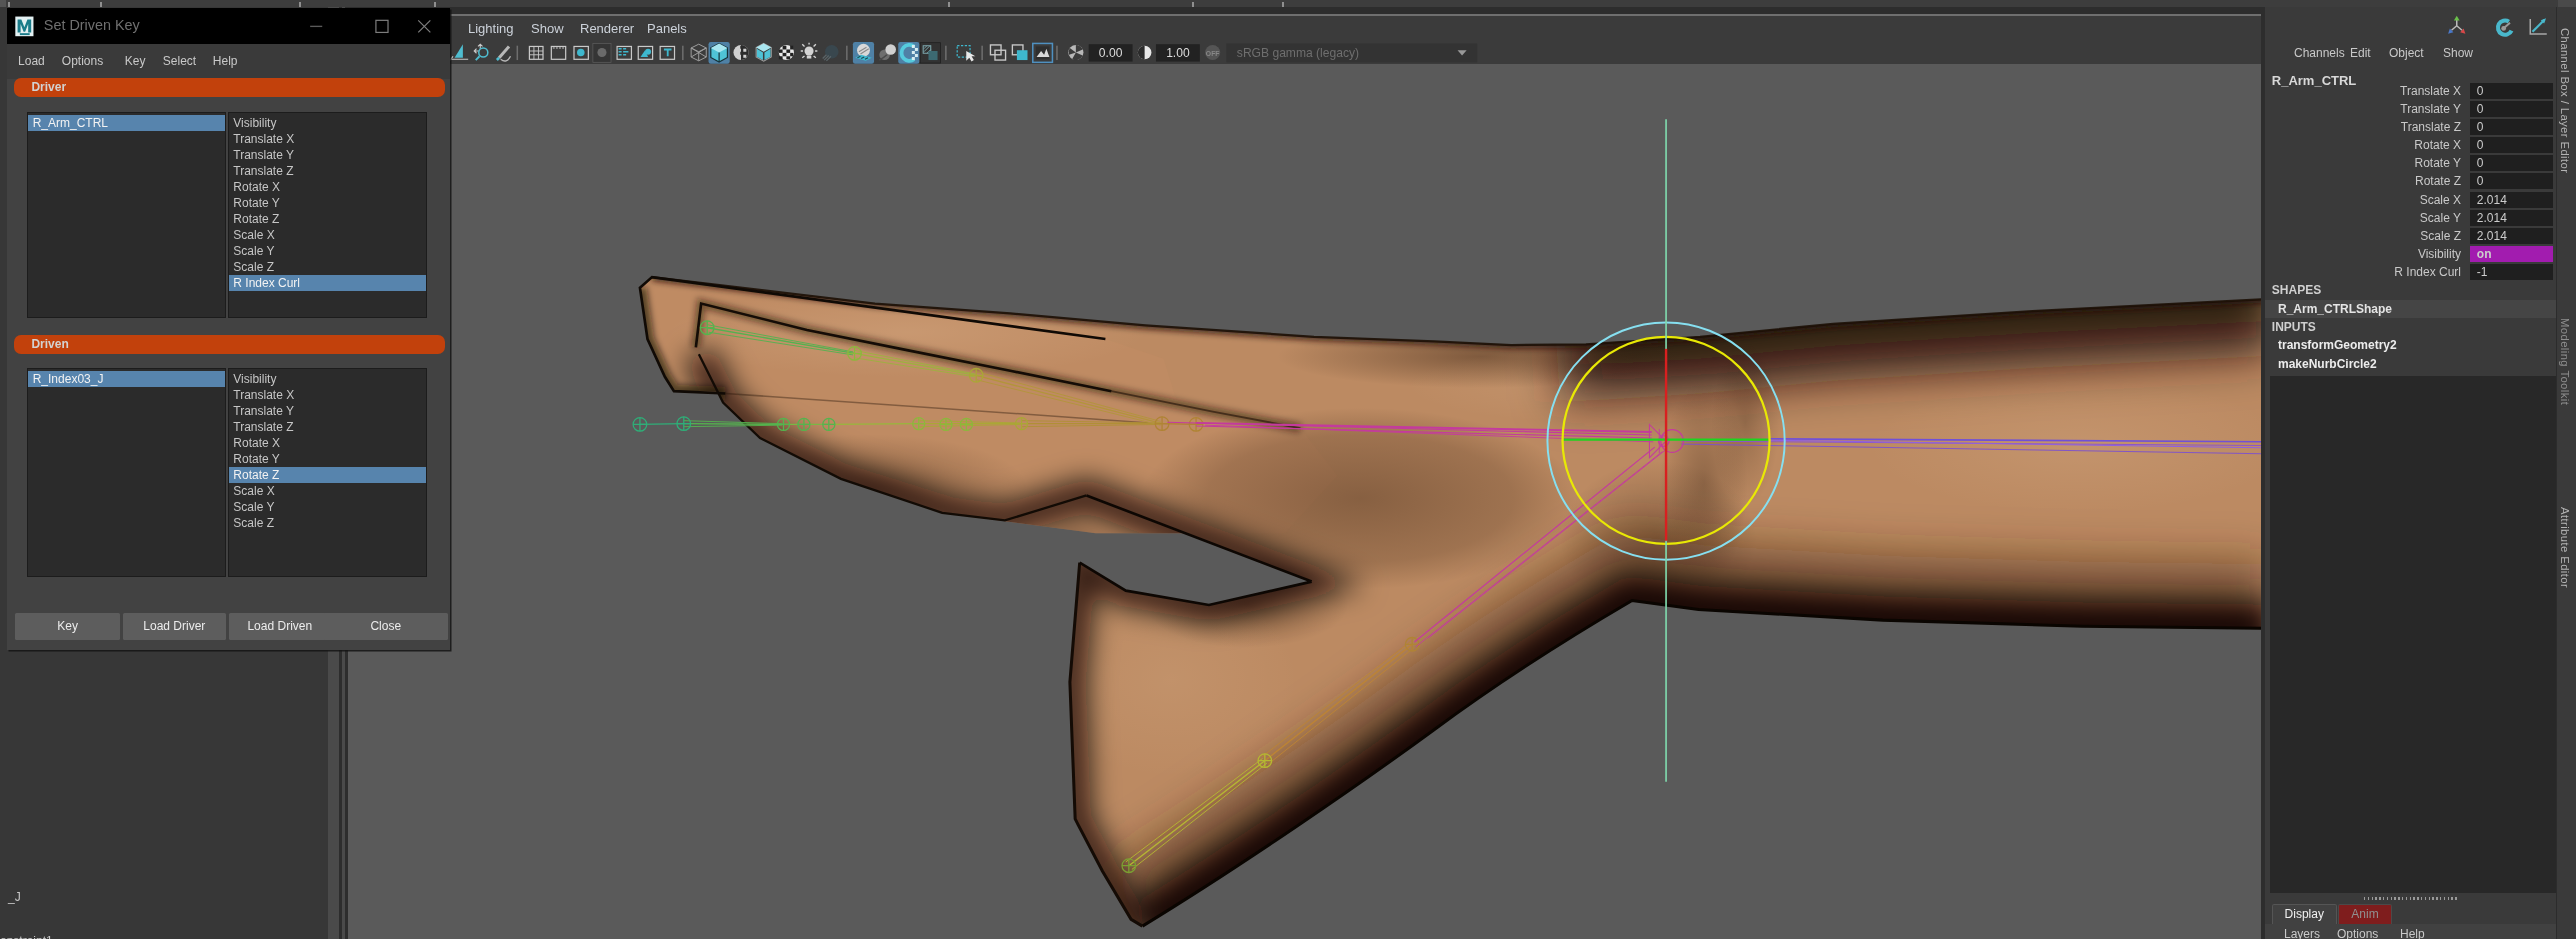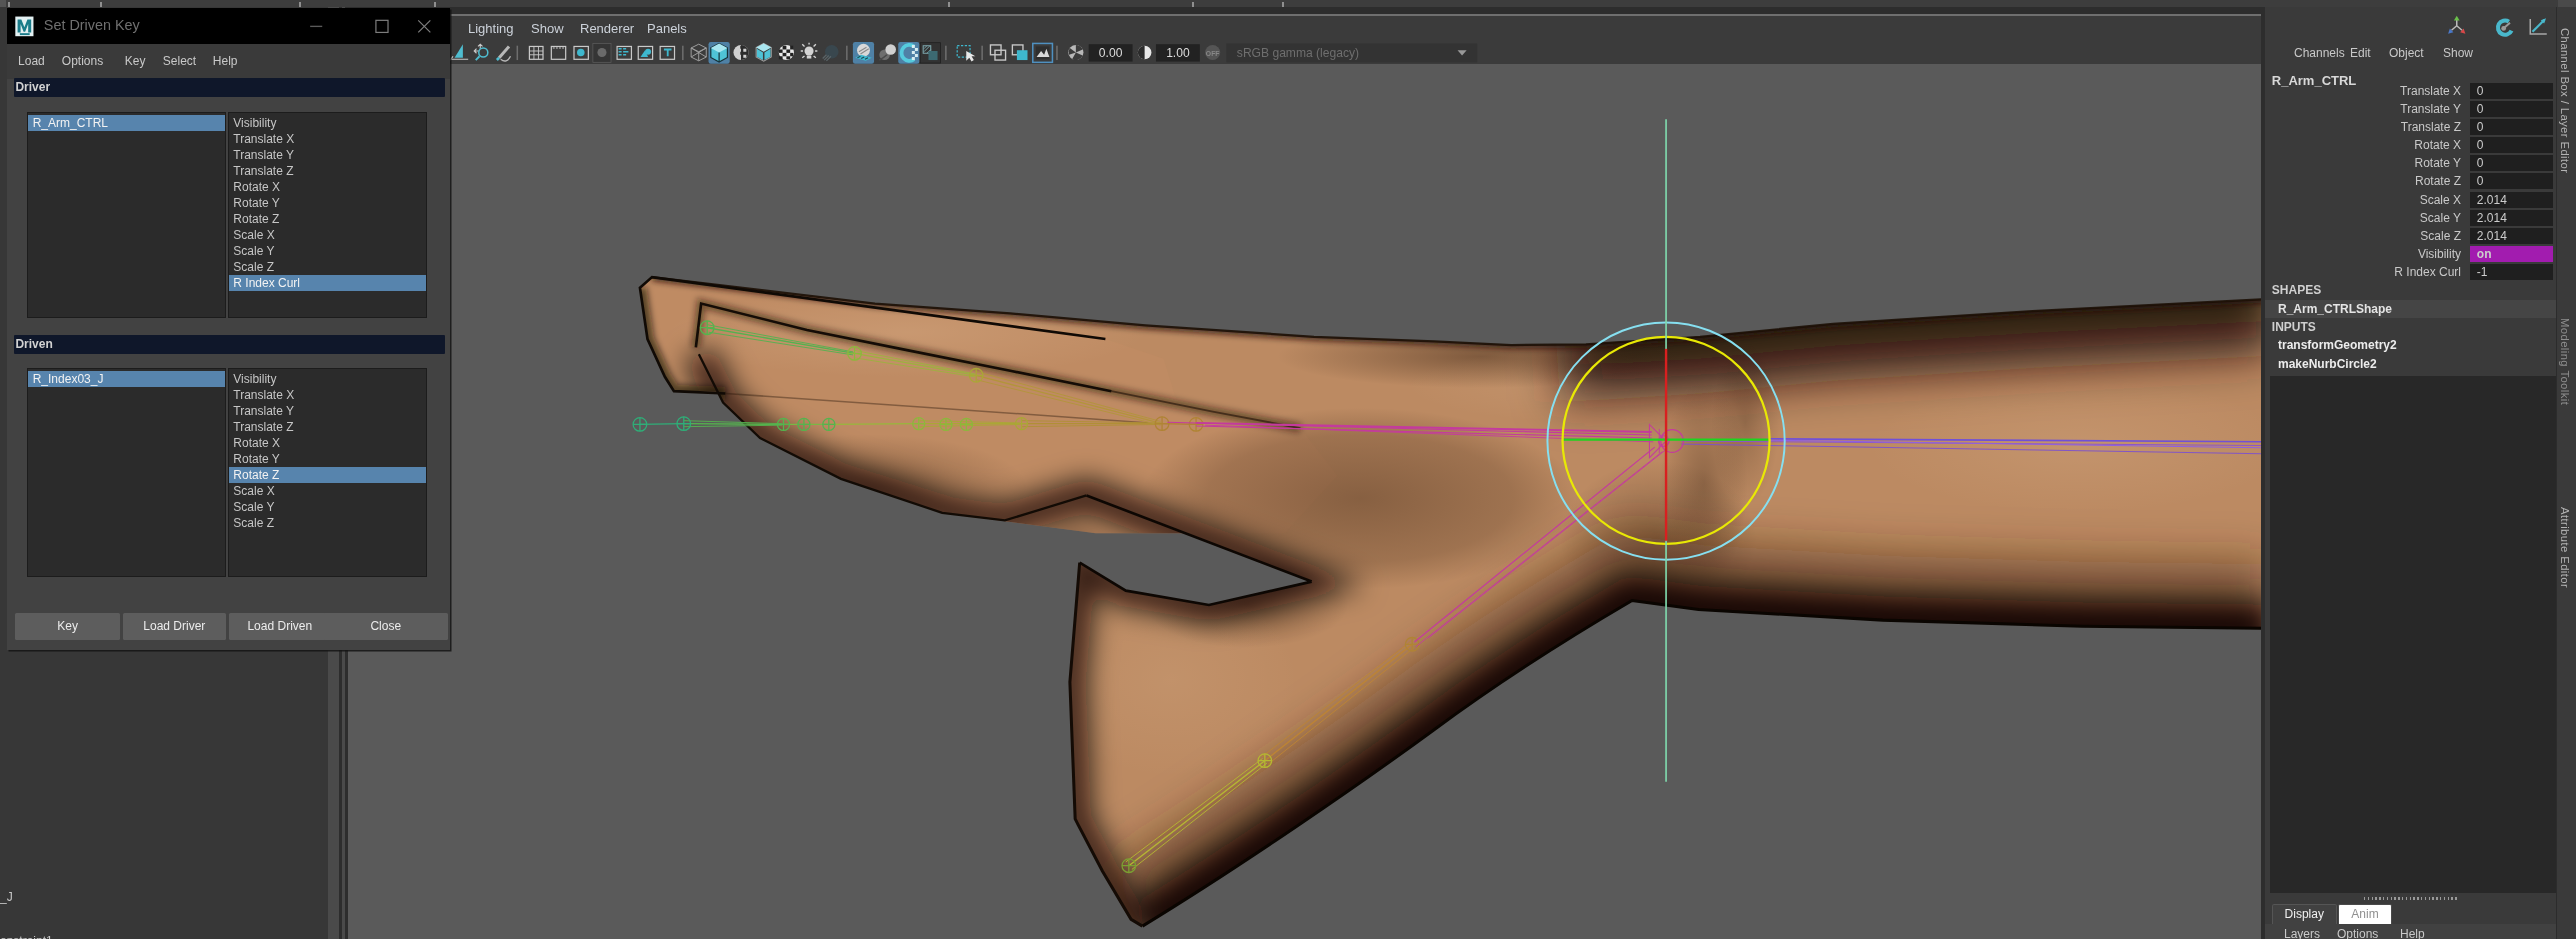--- a/index.html
+++ b/index.html
@@ -33,22 +33,22 @@
          padding-left:6.8px;color:#cccccc;}
   
   #rtabs{left:2556px;top:6.8px;width:19.6px;height:932px;background:#3a3a3a;border-left:0.8px solid #2c2c2c;color:#b4b4b4;}
   .vtext{position:absolute;left:2.3px;writing-mode:vertical-rl;font-size:11.3px;letter-spacing:0.4px;}
   
   #dlg{left:6.8px;top:7.6px;width:443px;height:642px;background:#424242;box-shadow:1.5px 1.5px 0 rgba(20,20,20,0.85);}
   #dlgtitle{position:absolute;left:0;top:0;width:443px;height:36px;background:#000000;}
   #dlgtitle .t{position:absolute;left:37px;top:9px;font-size:14.4px;color:#707070;}
   #dlgmenu{position:absolute;left:0;top:36px;width:443px;height:35px;background:#3a3a3a;color:#c9c9c9;font-size:12px;}
   #dlgmenu span{position:absolute;top:10.6px;}
-  .sechdr{position:absolute;left:7.6px;width:431px;height:19.6px;background:#0f172a;border-radius:1px;
-          color:#d2d2d2;font-size:12px;font-weight:bold;line-height:19.6px;padding-left:1px;}
+  .sechdr{position:absolute;left:7.6px;width:431px;height:19.6px;background:#c2410c;border-radius:7px;
+          color:#d2d2d2;font-size:12px;font-weight:bold;line-height:19.6px;padding-left:17px;}
   .listbox{position:absolute;background:#2b2b2b;border:0.8px solid #1c1c1c;color:#c6c6c6;font-size:12px;overflow:hidden;padding-top:2.3px;}
   .li{height:16px;line-height:16px;padding-left:4.5px;white-space:nowrap;}
   .sel{background:#5784ad;color:#f2f2f2;}
   .dbtn{position:absolute;top:605px;height:27px;background:#5d5d5d;border-radius:1.5px;color:#ececec;
         font-size:12px;text-align:center;line-height:27px;}
   
   #cbmenus span{position:absolute;top:0;font-size:12px;}
 </style>
 </head>
 <body>
@@ -58,21 +58,21 @@
     <div class="tick" style="left:7.6px;"></div>
     <div class="tick" style="left:100px;"></div>
     <div class="tick" style="left:299px;"></div>
     <div class="tick" style="left:434px;"></div>
     <div class="tick" style="left:948px;"></div>
     <div class="tick" style="left:1192px;"></div>
     <div class="tick" style="left:1282px;"></div>
     <div style="position:absolute;left:2558px;top:0;width:18px;height:6.8px;background:#4a4a4a;"></div>
   </div>
   <div id="outliner" class="abs">
-     <div style="position:absolute;left:0px;top:883px;">_J</div>
+     <div style="position:absolute;left:8px;top:883px;">_J</div>
      <div style="position:absolute;left:0px;top:927px;">onstraint1</div>
   </div>
   <div id="sepstrip" class="abs">
       <div class="s1"></div>
       <div class="s2"></div>
     </div>
 
   <div id="vp" class="abs">
     <div class="topborder"></div>
     <div id="vpmenus">
@@ -504,21 +504,21 @@
     <div class="cbrow" style="left:13px;top:329px;font-weight:bold;color:#ececec;">transformGeometry2</div>
     <div class="cbrow" style="left:13px;top:348px;font-weight:bold;color:#ececec;">makeNurbCircle2</div>
 
     <div style="position:absolute;left:5.3px;top:369px;width:286px;height:517px;background:#282828;"></div>
 
     <div style="position:absolute;left:99px;top:890px;width:94px;height:3px;
          background:repeating-linear-gradient(90deg,#9a9a9a 0,#9a9a9a 1.5px,transparent 1.5px,transparent 3.8px);"></div>
 
     <div style="position:absolute;left:6.8px;top:897px;width:65px;height:20.4px;background:#414141;border:0.8px solid #555;border-bottom:none;
          border-radius:2.3px 2.3px 0 0;color:#f0f0f0;text-align:center;line-height:19.6px;font-size:12px;">Display</div>
-    <div style="position:absolute;left:73px;top:897px;width:54px;height:20.4px;background:#ffffff;border:0.8px solid #4a4a4a;border-bottom:none;
+    <div style="position:absolute;left:73px;top:897px;width:54px;height:20.4px;background:#7f1d1d;border:0.8px solid #4a4a4a;border-bottom:none;
          border-radius:2.3px 2.3px 0 0;color:#909090;text-align:center;line-height:19.6px;font-size:12px;">Anim</div>
     <div style="position:absolute;left:0;top:917px;width:292px;height:16px;background:#414141;">
       <span style="position:absolute;left:19px;top:3px;">Layers</span>
       <span style="position:absolute;left:72px;top:3px;">Options</span>
       <span style="position:absolute;left:135px;top:3px;">Help</span>
     </div>
   </div>
 
   <div id="rtabs" class="abs">
     <div class="vtext" style="top:21px;">Channel Box / Layer Editor</div>

